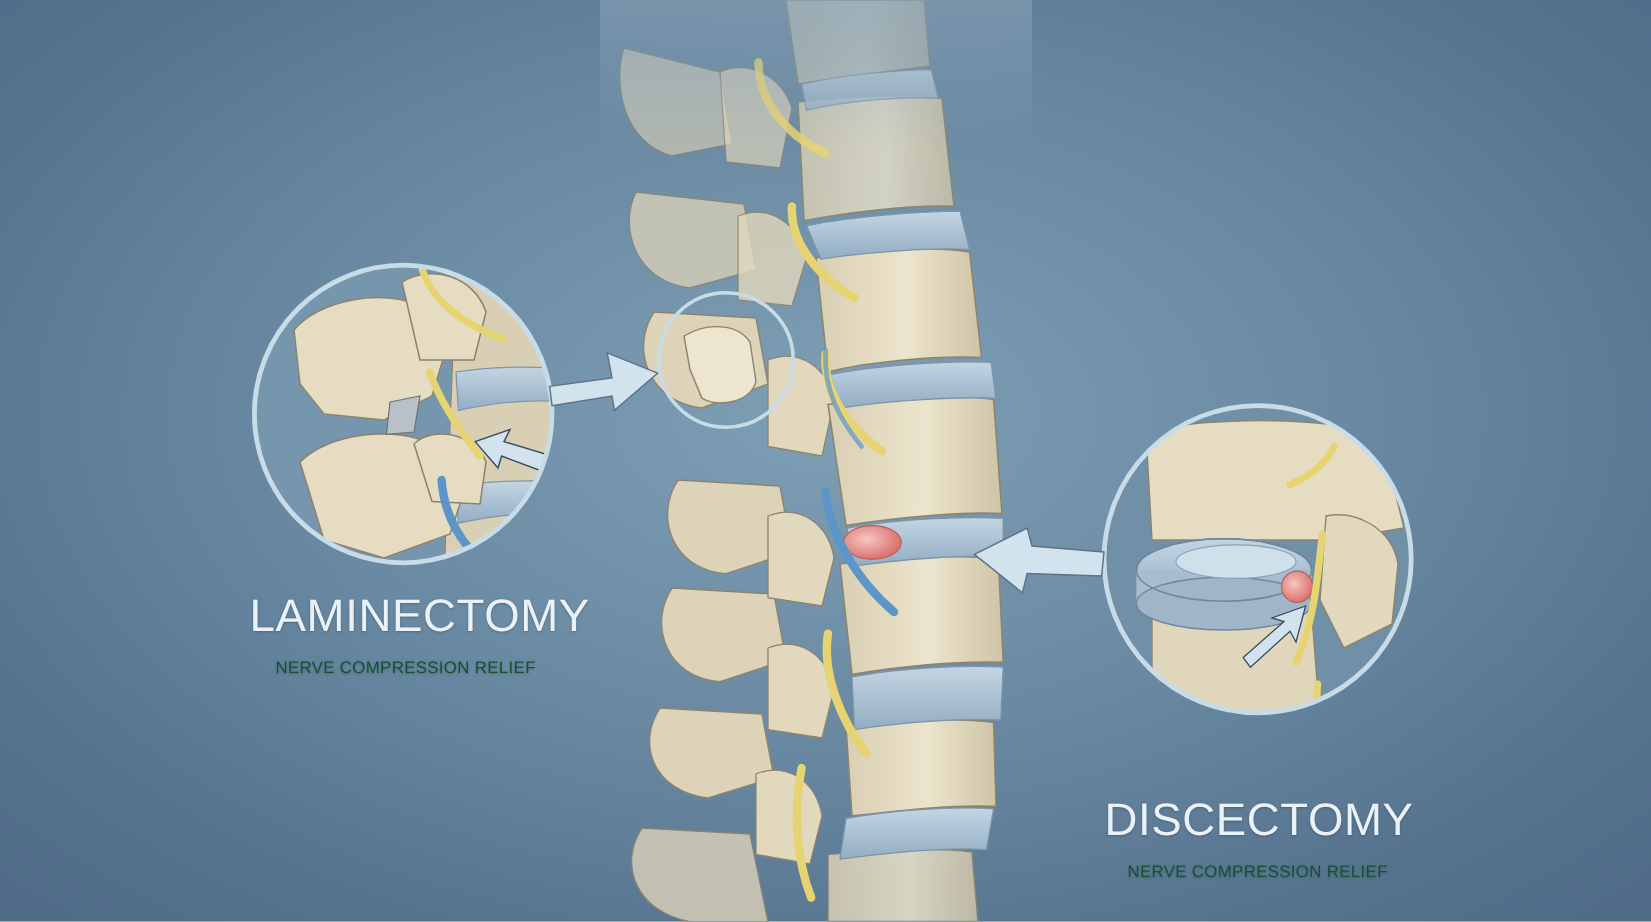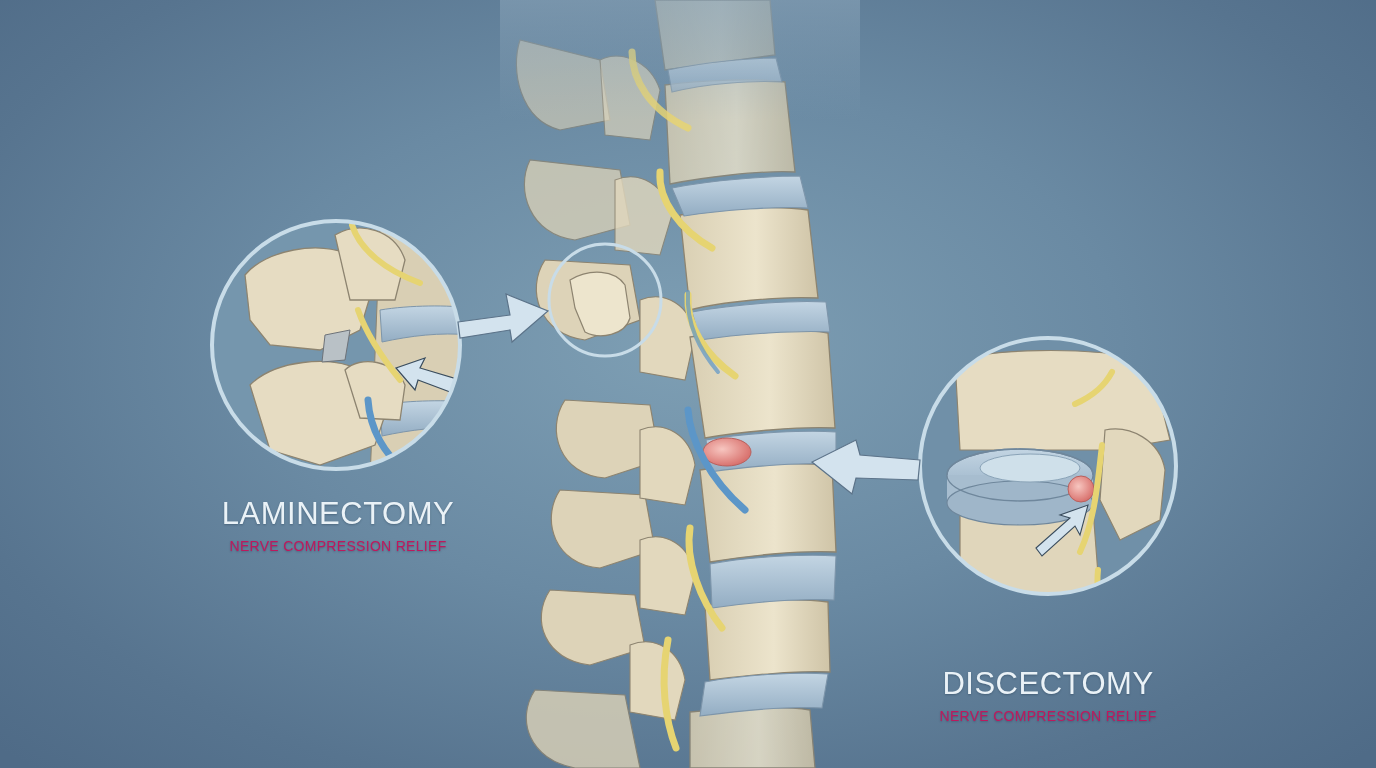--- a/index.html
+++ b/index.html
@@ -7,22 +7,22 @@
     width: 1376px; height: 768px; overflow: hidden; position: relative;
     background: radial-gradient(ellipse 70% 75% at 50% 45%, #7e9fb4 0%, #6a8aa3 45%, #57748f 80%, #4f6b87 100%);
     font-family: "Liberation Sans", sans-serif;
   }
   .stage { position: absolute; inset: 0; }
   svg.illus { position: absolute; left: 0; top: 0; }
   .caption {
     position: absolute; text-align: center; color: #eaf2f7;
     text-shadow: 0 1px 2px rgba(30,50,70,0.35);
   }
-  .caption .title { font-size: 31px; letter-spacing: 0.5px; line-height: 36px; font-weight: 400; }
-  .caption .sub { font-size: 14px; letter-spacing: 0.3px; line-height: 18px; color: #be185d; margin-top: 5px; }
+  .caption .title { font-size: 38px; letter-spacing: 0.5px; line-height: 36px; font-weight: 400; text-align: right; }
+  .caption .sub { font-size: 14px; letter-spacing: 0.3px; line-height: 18px; color: #14532d; margin-top: 15px; }
   #cap-lam { left: 208px; top: 496px; width: 260px; }
   #cap-disc { left: 918px; top: 666px; width: 260px; }
 </style>
 </head>
 <body>
 
 <div class="stage">
   <svg class="illus" width="1376" height="768" viewBox="0 0 1376 768">
     <defs>
       <linearGradient id="boneGrad" x1="0" x2="1" y1="0" y2="0">

